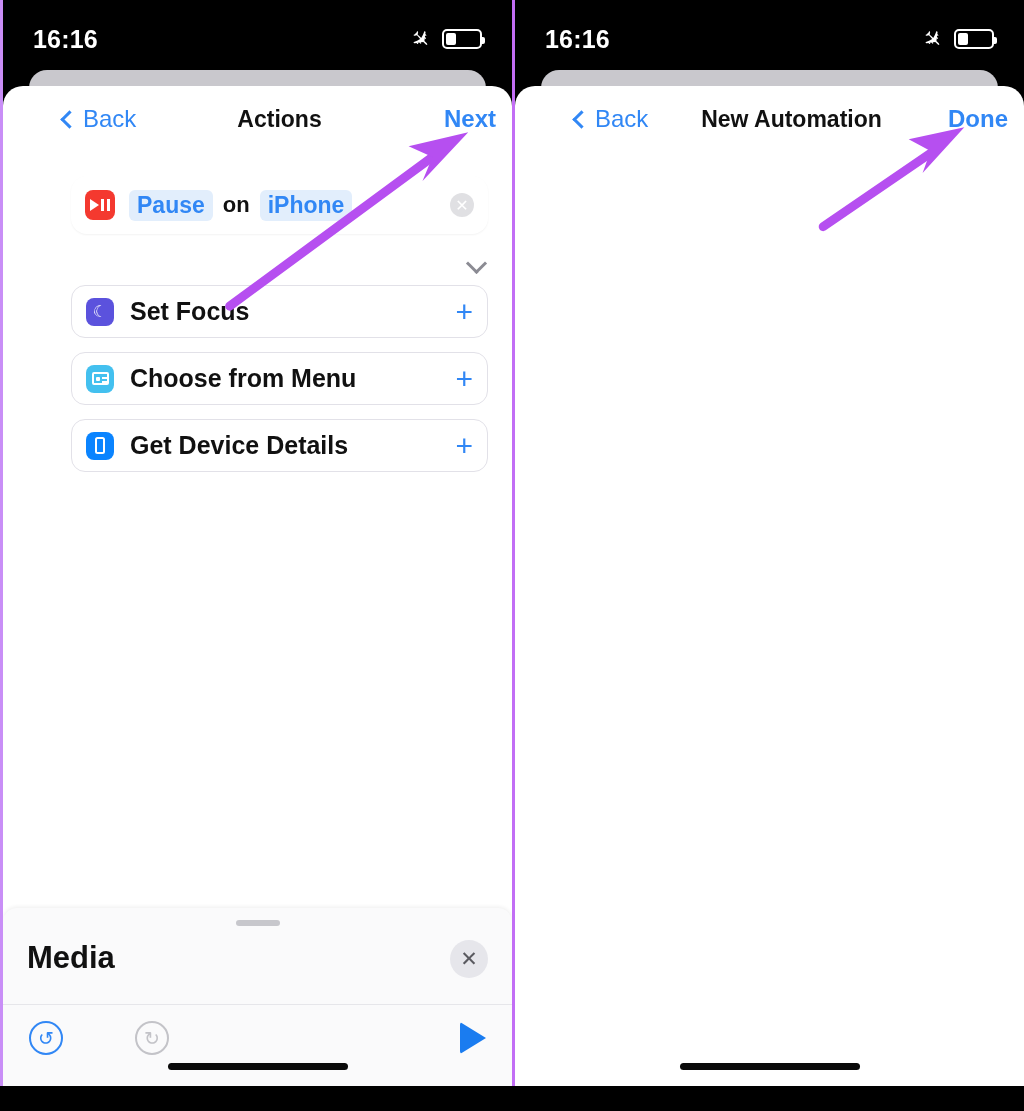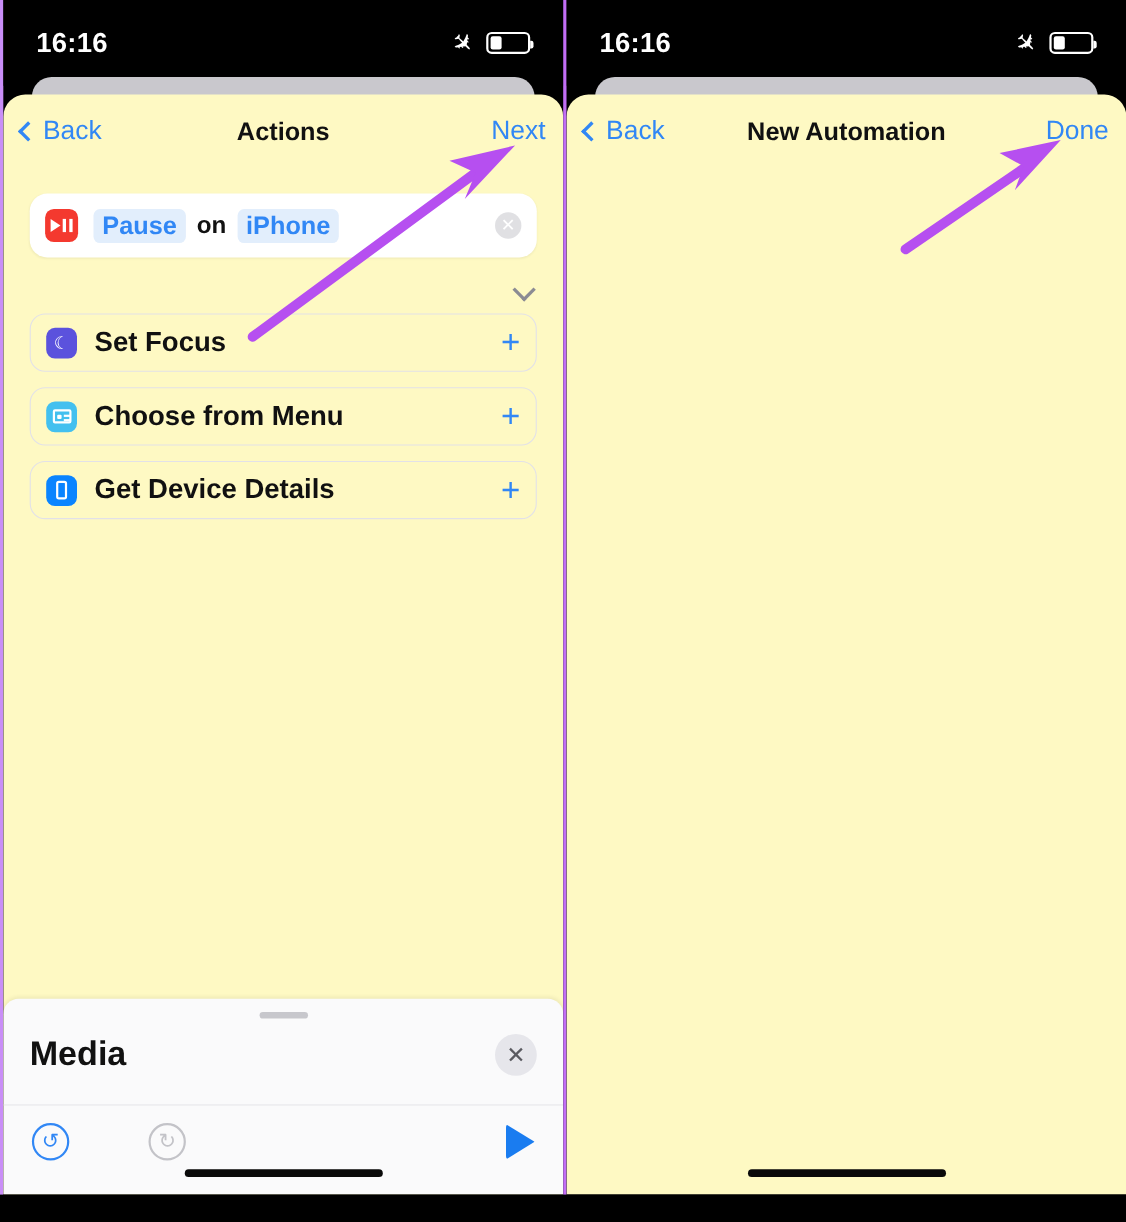--- a/index.html
+++ b/index.html
@@ -38,42 +38,43 @@
 
   
   .sheet-behind {
     position: absolute; top: 70px; left: 26px; right: 26px; height: 60px;
     background: #c9c8cd; border-radius: 18px 18px 0 0; z-index: 6;
   }
 
   
   .sheet {
     position: absolute; top: 86px; left: 0; right: 0; bottom: 0;
-    background: #fef9c3; border-radius: 20px 20px 0 0; z-index: 7;
+    background: #ffffff; border-radius: 20px 20px 0 0; z-index: 7;
     overflow: hidden;
+    padding-left: 44px;
   }
 
   
   .navbar {
     height: 66px; display: flex; align-items: center; padding: 0 16px;
     position: relative;
   }
   .nav-back { display: flex; align-items: center; gap: 5px; cursor: pointer; }
   .chevron-left {
     width: 13px; height: 13px; border-left: 3.4px solid #3187f5;
     border-bottom: 3.4px solid #3187f5; transform: rotate(45deg);
     margin-right: 2px;
   }
   .nav-back-label { color: #3187f5; font-size: 24px; font-weight: 500; }
   .nav-title {
     position: absolute; left: 0; right: 0; text-align: center;
     font-size: 23px; font-weight: 700; color: #111; pointer-events: none;
   }
   .nav-action {
-    margin-left: auto; color: #3187f5; font-size: 24px; font-weight: 400;
+    margin-left: auto; color: #3187f5; font-size: 24px; font-weight: 700;
     cursor: pointer; z-index: 2;
   }
 
   
   .content { padding: 0 24px; }
   .action-card {
     margin-top: 24px; background: #fff; border-radius: 16px;
     height: 58px; display: flex; align-items: center; padding: 0 14px;
     box-shadow: 0 1px 2px rgba(0,0,0,.05);
   }

